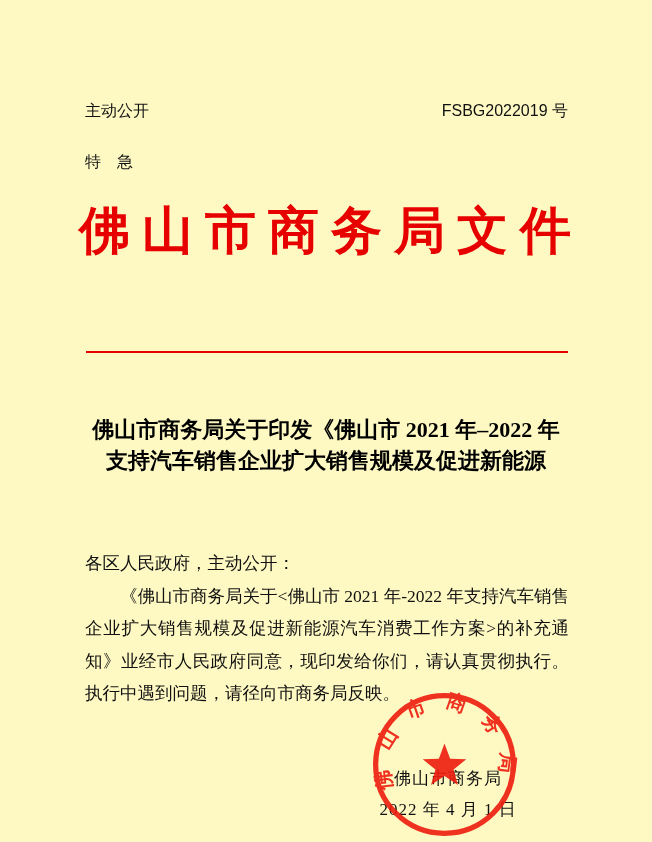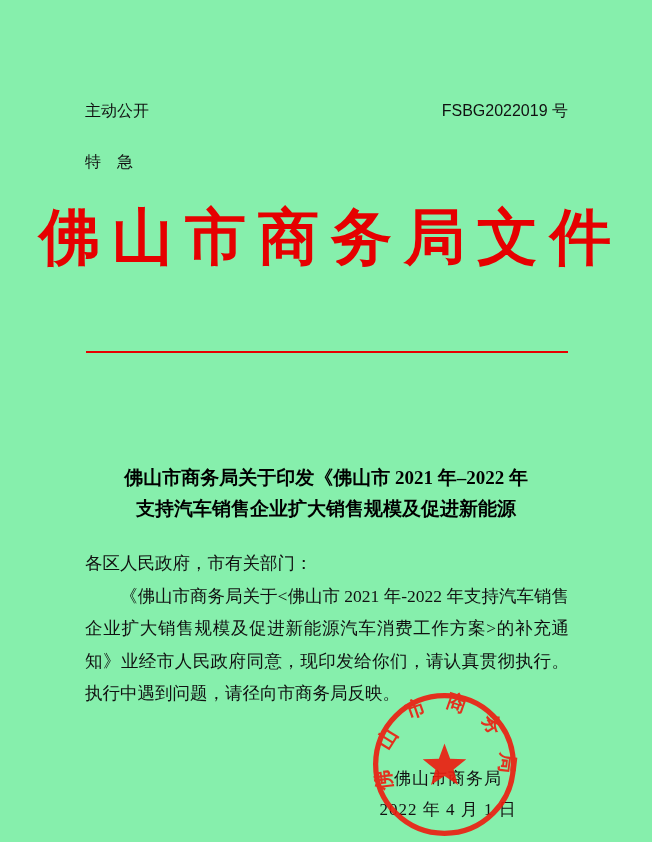--- a/index.html
+++ b/index.html
@@ -2,21 +2,21 @@
 <html><head>
 <meta charset="utf-8">
 <style>
   * { margin: 0; padding: 0; box-sizing: border-box; }
   html, body { background: #888; }
   .page {
     position: relative;
     width: 652px;
     height: 842px;
     margin: 0 auto;
-    background: #86efac;
+    background: #fef9c3;
     overflow: hidden;
     font-family: "Liberation Serif", "DejaVu Serif", serif;
     color: #1a1a1a;
   }
   .meta-row {
     position: absolute;
     left: 85px;
     width: 483px;
     top: 101px;
     display: flex;
@@ -32,21 +32,21 @@
     font-family: "Liberation Sans", "DejaVu Sans", sans-serif;
     font-size: 16px;
     color: #111;
   }
   .banner {
     position: absolute;
     top: 197px;
     left: 0;
     width: 100%;
     text-align: center;
-    font-size: 61px;
+    font-size: 51px;
     font-weight: bold;
     letter-spacing: 12px;
     padding-left: 10px;
     color: #e60000;
     font-family: "Liberation Serif", "DejaVu Serif", serif;
     white-space: nowrap;
   }
   .doc-number {
     position: absolute;
     top: 322px;
@@ -64,25 +64,24 @@
     width: 482px;
     height: 2px;
     background: #e60000;
   }
   .doc-title {
     position: absolute;
     top: 414px;
     left: 36px;
     width: 580px;
     text-align: center;
-    font-size: 19px;
+    font-size: 22px;
     font-weight: bold;
     line-height: 31px;
     color: #000;
-    margin-top: 48px;
   }
   .body-block {
     position: absolute;
     top: 547px;
     left: 85px;
     width: 484px;
     font-size: 17.5px;
     line-height: 32.5px;
     text-align: justify;
     color: #111;
@@ -126,21 +125,21 @@
 
 
   <div class="red-rule"></div>
 
   <div class="doc-title">
     <div>佛山市商务局关于印发《佛山市 2021 年–2022 年</div>
     <div>支持汽车销售企业扩大销售规模及促进新能源</div>
   </div>
 
   <div class="body-block">
-    <div class="salutation">各区人民政府，市有关部门：</div>
+    <div class="salutation">各区人民政府，主动公开：</div>
     <div class="para">《佛山市商务局关于&lt;佛山市 2021 年-2022 年支持汽车销售企业扩大销售规模及促进新能源汽车消费工作方案&gt;的补充通知》业经市人民政府同意，现印发给你们，请认真贯彻执行。执行中遇到问题，请径向市商务局反映。</div>
   </div>
 
   <div class="signature">
     <div>佛山市商务局</div>
     <div>2022 年 4 月 1 日</div>
   </div>
 
   <div class="seal">
     <svg viewBox="0 0 160 160" xmlns="http://www.w3.org/2000/svg">

